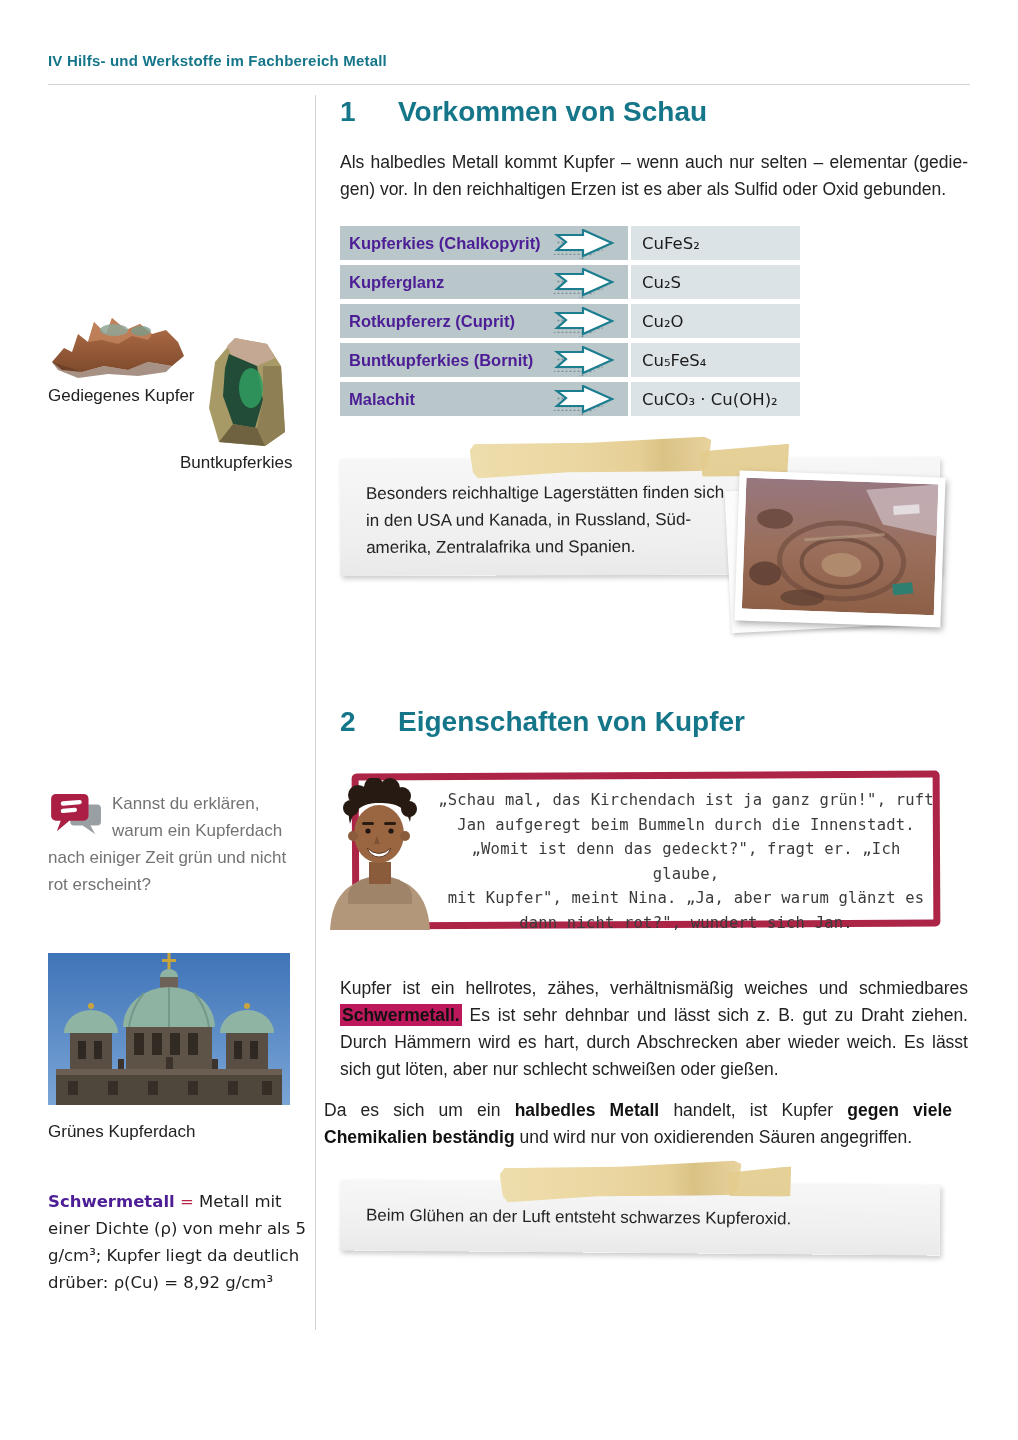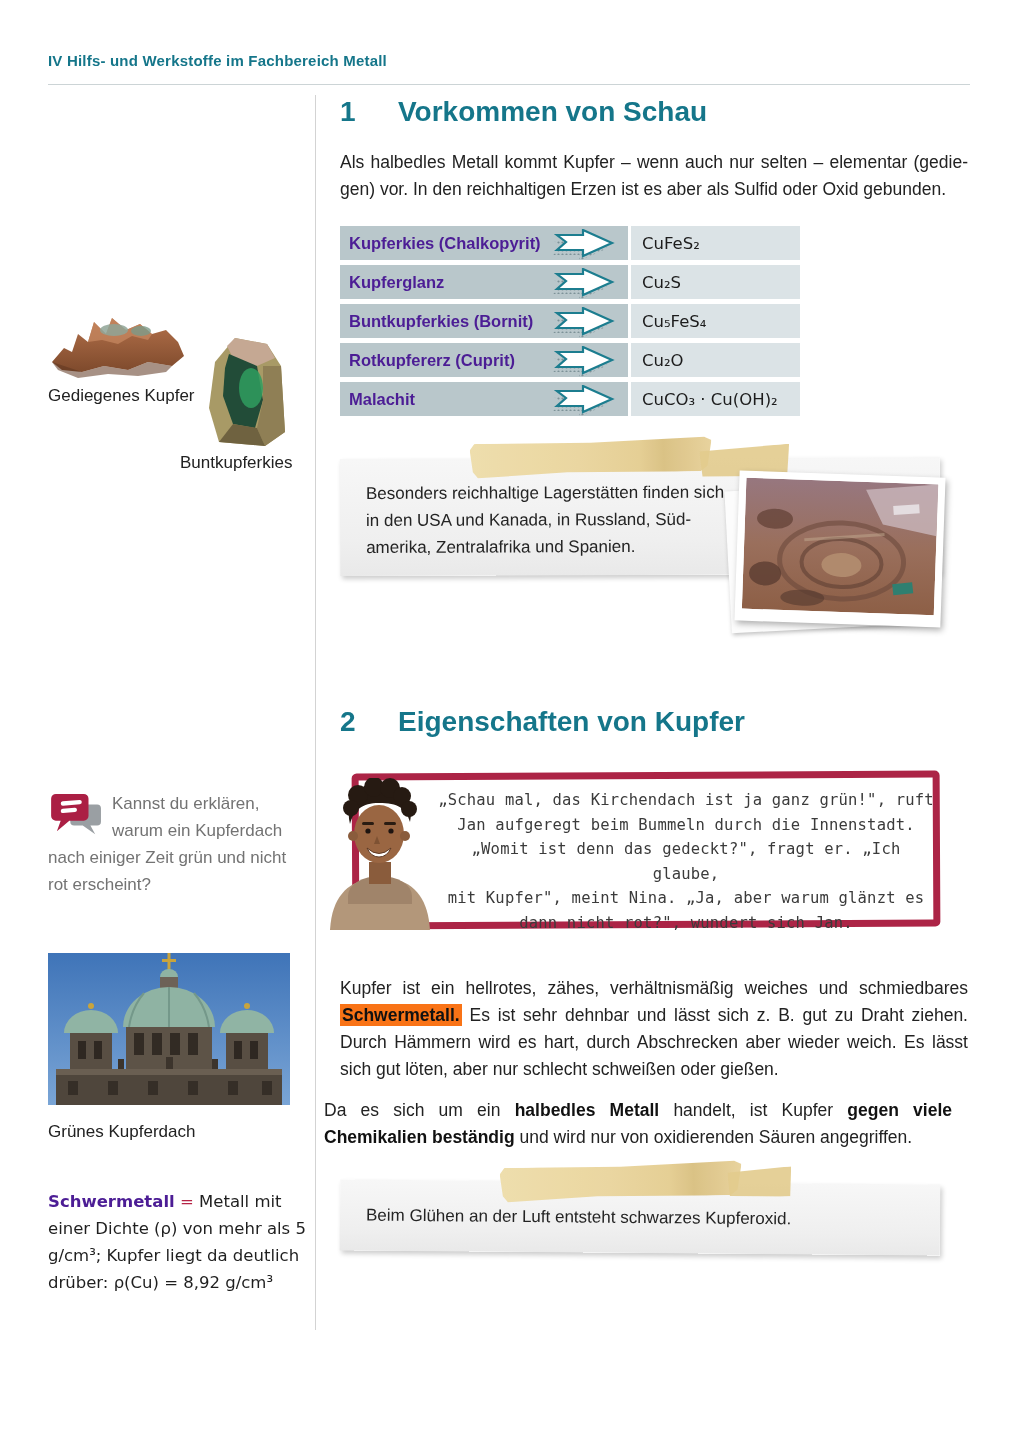--- a/index.html
+++ b/index.html
@@ -67,21 +67,21 @@
   .def-term { color:#4c1d95; font-weight:700; }
   .def-eq { color:#b52345; }
 
   
   .bubble { position:absolute; left:352px; top:772px; width:588px; height:156px; border:7px solid #ac2446; border-radius:5px; background:#fff; transform:rotate(-.3deg); }
   .bubble-text { position:absolute; left:436px; top:788px; width:500px; text-align:center; font-family:"DejaVu Sans Mono", monospace; font-size:15.5px; line-height:24.5px; color:#3b3b3b; letter-spacing:.2px; }
   .jan { position:absolute; left:322px; top:778px; width:116px; height:152px; }
 
   .para1 { position:absolute; left:340px; top:975px; width:628px; }
   .para2 { position:absolute; left:324px; top:1097px; width:628px; }
-  .hl { background:#f97316; padding:1px 2px; }
+  .hl { background:#be185d; padding:1px 2px; }
 
   .pageno { position:absolute; left:48px; top:1362px; font-size:15px; color:#8c8c8c; letter-spacing:.5px;margin-top:26px; }
 </style>
 </head>
 <body>
 
 <div id="page">
 
   <div class="hdr">IV  Hilfs- und Werkstoffe im Fachbereich Metall</div>
   <div class="hdr-rule"></div>
@@ -119,37 +119,37 @@
           <span>Kupferglanz</span>
         <svg class="ore-arrow" viewBox="0 0 62 32">
           <polygon points="0,11 26,11 26,6 55,19 26,32 26,26 0,26 9,18" fill="url(#dotp)"></polygon>
           <polygon points="4,6 30,6 30,1 59,14 30,27 30,21 4,21 13,13" fill="#fff" stroke="#1c7d8f" stroke-width="2.2"></polygon>
         </svg>
       </div>
       <div class="ore-formula">Cu₂S</div>
     </div>
     <div class="ore-row">
       <div class="ore-name">
+          <span>Rotkupfererz (Cuprit)</span>
+        <svg class="ore-arrow" viewBox="0 0 62 32">
+          <polygon points="0,11 26,11 26,6 55,19 26,32 26,26 0,26 9,18" fill="url(#dotp)"></polygon>
+          <polygon points="4,6 30,6 30,1 59,14 30,27 30,21 4,21 13,13" fill="#fff" stroke="#1c7d8f" stroke-width="2.2"></polygon>
+        </svg>
+      </div>
+      <div class="ore-formula">Cu₂O</div>
+    </div>
+    <div class="ore-row">
+      <div class="ore-name">
           <span>Buntkupferkies (Bornit)</span>
         <svg class="ore-arrow" viewBox="0 0 62 32">
           <polygon points="0,11 26,11 26,6 55,19 26,32 26,26 0,26 9,18" fill="url(#dotp)"></polygon>
           <polygon points="4,6 30,6 30,1 59,14 30,27 30,21 4,21 13,13" fill="#fff" stroke="#1c7d8f" stroke-width="2.2"></polygon>
         </svg>
       </div>
       <div class="ore-formula">Cu₅FeS₄</div>
-    </div>
-    <div class="ore-row">
-      <div class="ore-name">
-          <span>Rotkupfererz (Cuprit)</span>
-        <svg class="ore-arrow" viewBox="0 0 62 32">
-          <polygon points="0,11 26,11 26,6 55,19 26,32 26,26 0,26 9,18" fill="url(#dotp)"></polygon>
-          <polygon points="4,6 30,6 30,1 59,14 30,27 30,21 4,21 13,13" fill="#fff" stroke="#1c7d8f" stroke-width="2.2"></polygon>
-        </svg>
-      </div>
-      <div class="ore-formula">Cu₂O</div>
     </div>
     <div class="ore-row">
       <div class="ore-name">
           <span>Malachit</span>
         <svg class="ore-arrow" viewBox="0 0 62 32">
           <polygon points="0,11 26,11 26,6 55,19 26,32 26,26 0,26 9,18" fill="url(#dotp)"></polygon>
           <polygon points="4,6 30,6 30,1 59,14 30,27 30,21 4,21 13,13" fill="#fff" stroke="#1c7d8f" stroke-width="2.2"></polygon>
         </svg>
       </div>
       <div class="ore-formula">CuCO₃ · Cu(OH)₂</div>

